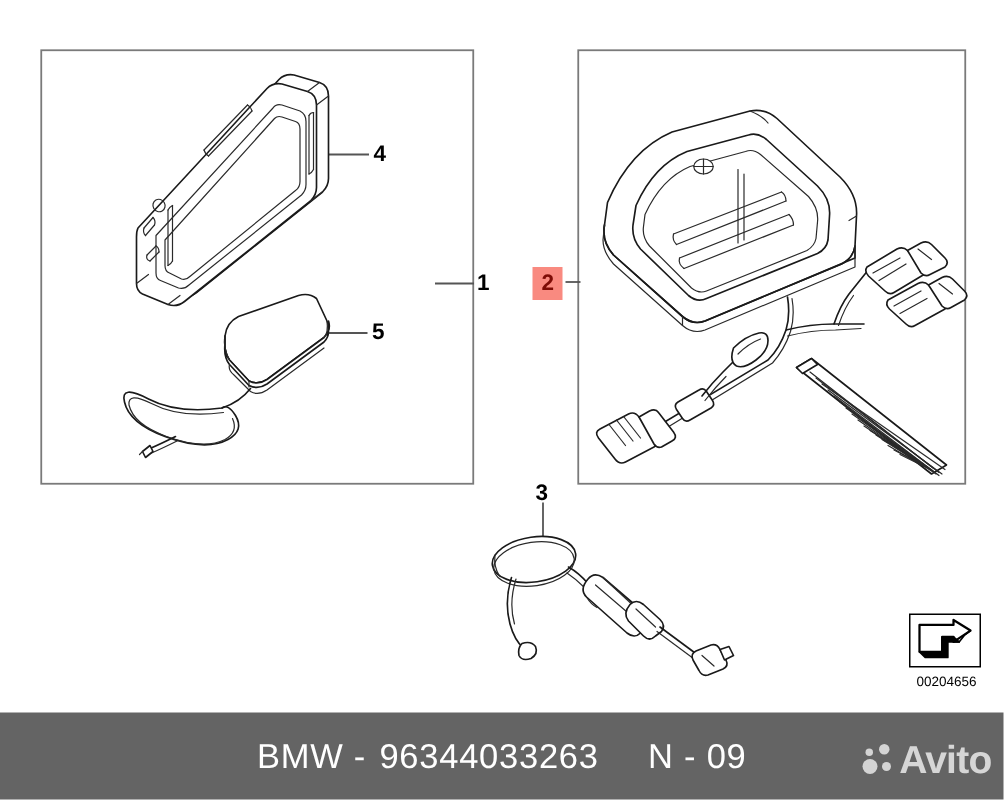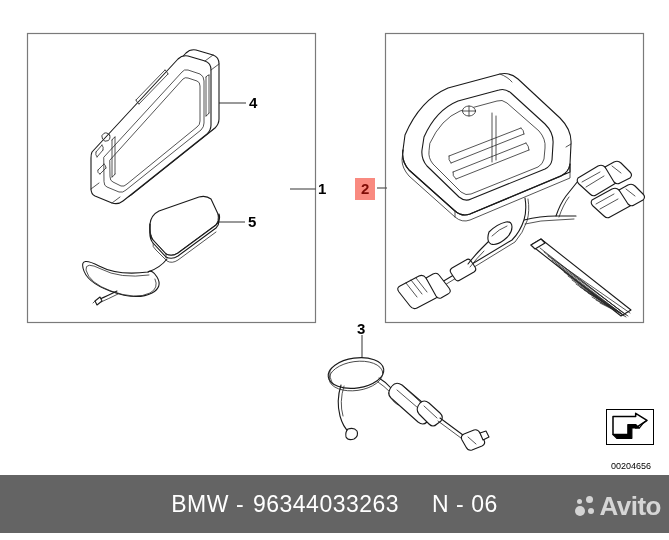--- a/index.html
+++ b/index.html
@@ -118,21 +118,21 @@
     border: 1.5px solid #000000;
     box-sizing: border-box;
     background: #ffffff;
     position: relative;
     overflow: hidden;
   }
   .partnum-code {
     font-family: "Liberation Sans", sans-serif;
     font-size: 9px;
     color: #000000;
-    margin-top: 16px;
+    margin-top: 4px;
     letter-spacing: 0px;
     white-space: nowrap;
   }
 </style>
 </head>
 <body>
 
 <div id="diagram-root">
 
   <svg class="svg-layer" viewBox="0 0 669 540" xmlns="http://www.w3.org/2000/svg">
@@ -403,21 +403,21 @@
     <div class="partnum-code">00204656</div>
   </div>
 
   <div class="footer-bar">
     <div class="footer-text">
       <span>BMW</span>
       <span>-</span>
       <span class="part-code">96344033263</span>
       <span class="sheet-code">N</span>
       <span>-</span>
-      <span>06</span>
+      <span>09</span>
     </div>
   </div>
 
   <div class="avito-logo">
     <span class="avito-dots">
       <i class="d1"></i>
         <i class="d2"></i>
         <i class="d3"></i>
         <i class="d4"></i>
     </span>

